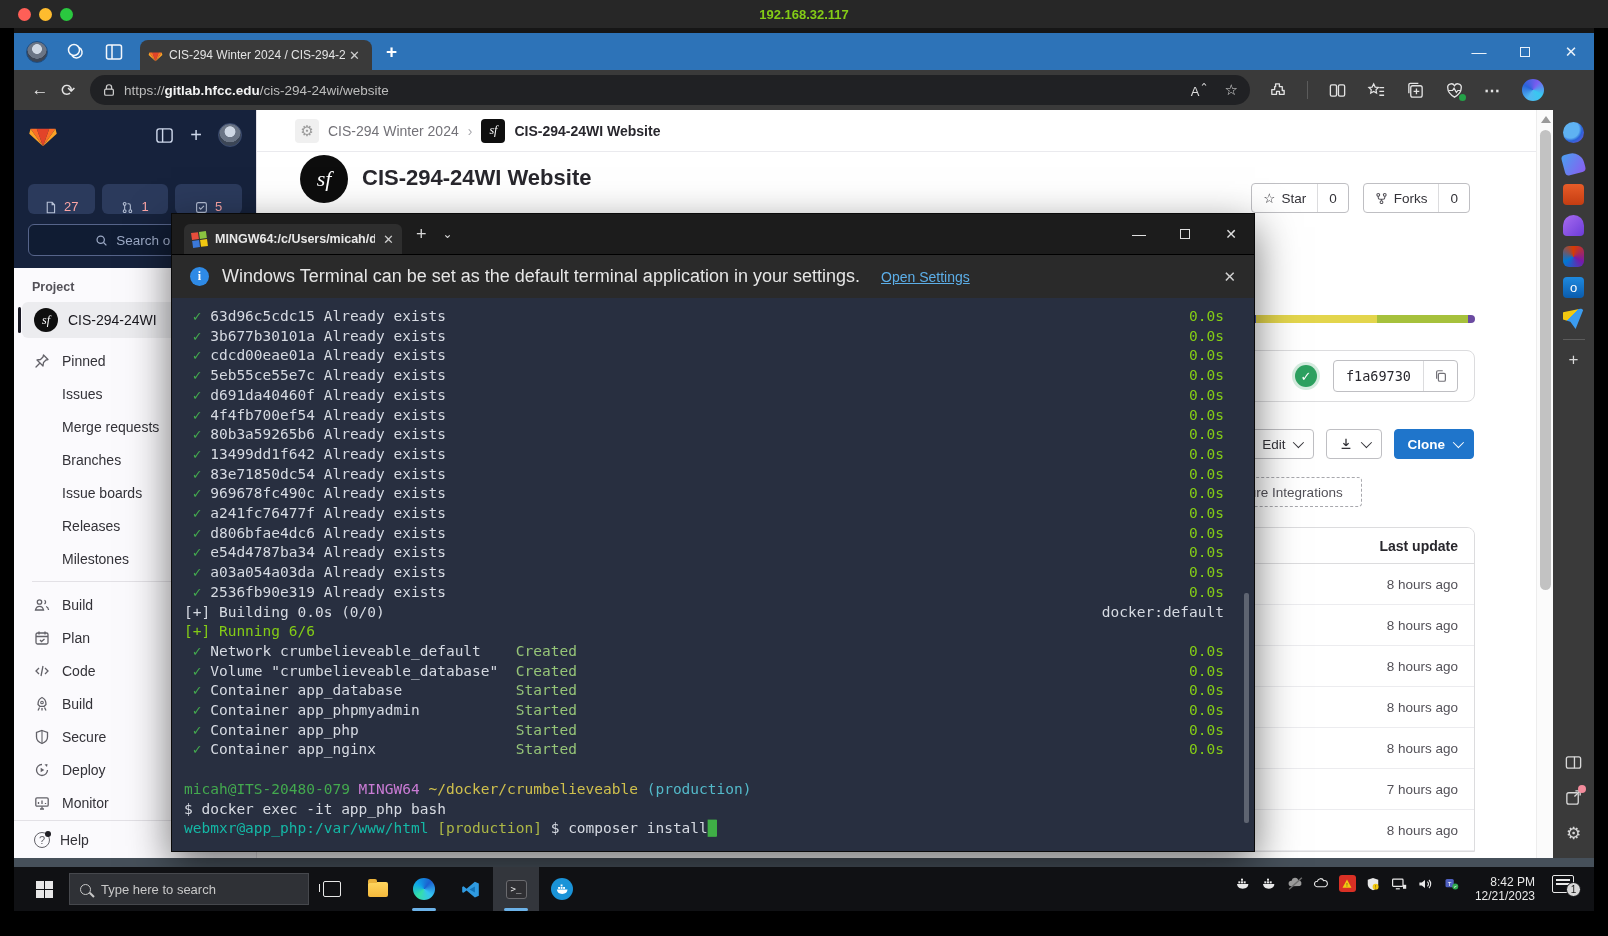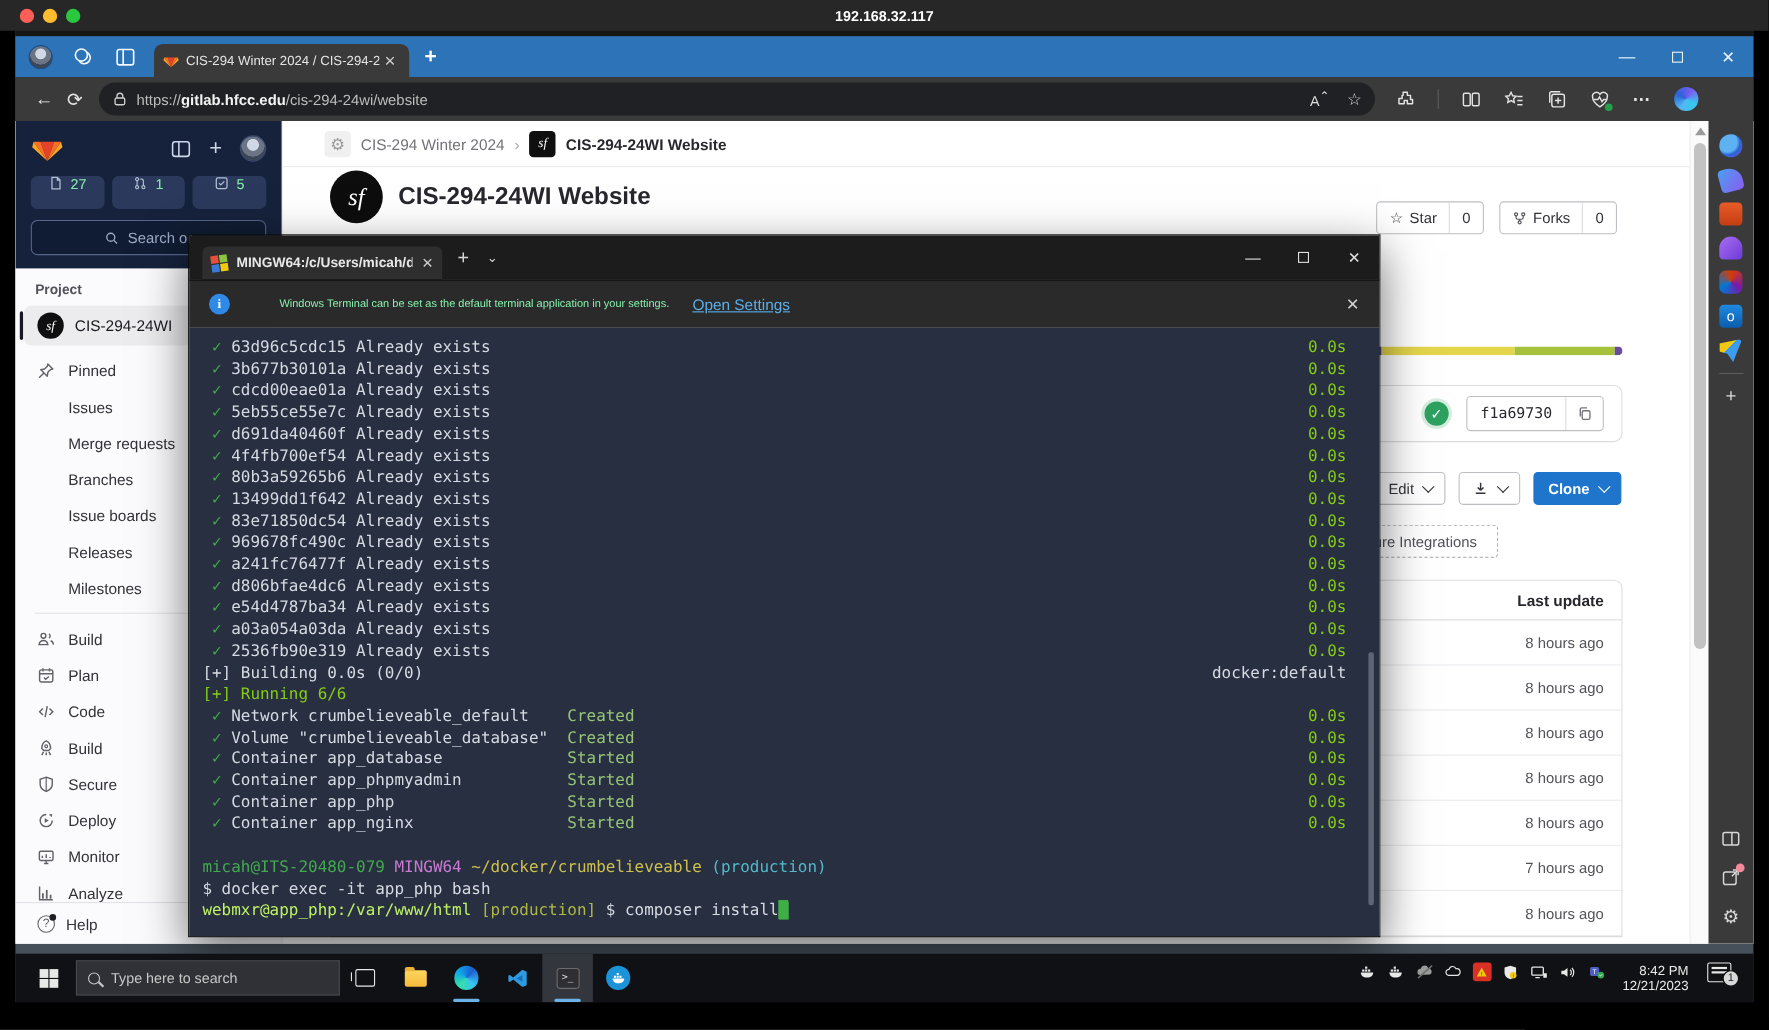--- a/index.html
+++ b/index.html
@@ -5,21 +5,21 @@
   * { margin:0; padding:0; box-sizing:border-box; }
   html,body { background:#000; }
   body { font-family:"Liberation Sans", sans-serif; }
   .screen { position:relative; width:1608px; height:936px; background:#000; overflow:hidden; }
 
   
   .mac-bar { position:absolute; top:0; left:0; width:100%; height:28px; background:#272727; display:flex; align-items:center; }
   .traffic { display:flex; gap:8px; margin-left:18px; }
   .tl { width:13px; height:13px; border-radius:50%; }
   .tl.red{background:#ff5f57}.tl.yellow{background:#febc2e}.tl.green{background:#2ac83f}
-  .mac-title { position:absolute; left:0; right:0; text-align:center; color:#ffffff; font-size:13px; font-weight:bold; }
+  .mac-title { position:absolute; left:0; right:0; text-align:center; color:#84cc16; font-size:13px; font-weight:bold; }
 
   
   .desktop { position:absolute; left:14px; top:28px; width:1580px; height:883px; background:#46505a; }
   .desktop-topline { position:absolute; top:0; left:0; width:100%; height:5px; background:#161616; }
 
   
   .browser { position:absolute; left:0; top:5px; width:1580px; height:825px; }
   .edge-titlebar { height:37px; background:#2d73b8; display:flex; align-items:center; position:relative; }
   .profile-avatar { width:22px; height:22px; border-radius:50%; margin-left:12px; background:radial-gradient(circle at 50% 35%, #cfd8e4 0 28%, #6b7585 32% 58%, #3c4656 60%); border:1px solid #1d4f86; }
   .tbicon { width:20px; height:20px; margin-left:18px; position:relative; opacity:.95; }
@@ -43,21 +43,21 @@
 
   
   .page { position:absolute; top:77px; left:0; right:0; bottom:0; background:#fff; display:flex; overflow:hidden; }
 
   
   .gl-sidebar { width:243px; display:flex; flex-direction:column; background:#fbfafd; border-right:1px solid #e3e1e6; flex:none; }
   .gl-dark { background:#16223c; padding:8px 14px 12px; }
   .gl-logo-row { display:flex; align-items:center; height:34px; }
   .gl-logo-row .spacer { flex:1; }
   .gl-chip-row { display:flex; gap:7px; margin-top:8px; }
-  .gl-chip { flex:1; height:30px; background:#2b3a5c; border-radius:6px; display:flex; align-items:flex-start; justify-content:center; gap:7px; color:#86efac; font-size:13px; }
+  .gl-chip { flex:1; height:30px; background:#2b3a5c; border-radius:6px; display:flex; align-items:flex-end; justify-content:center; gap:7px; color:#fca5a5; font-size:13px;margin-top:24px; }
   .gl-chip svg { opacity:.85; }
   .gl-search { margin-top:10px; height:32px; border:1px solid #56648a; border-radius:6px; background:#101c33; display:flex; align-items:center; justify-content:center; gap:8px; color:#9daac6; font-size:13.5px; }
   .gl-section-label { font-size:12.5px; font-weight:bold; color:#535158; padding:12px 18px 6px; }
   .gl-project { margin:2px 8px; height:36px; display:flex; align-items:center; gap:10px; background:#ececef; border-radius:6px; position:relative; padding-left:12px; }
   .gl-project::before { content:""; position:absolute; left:-4px; top:5px; bottom:5px; width:3px; background:#191823; border-radius:2px; }
   .sf-avatar { width:24px; height:24px; border-radius:50%; background:#0f0f0f; color:#fff; font-size:12px; font-style:italic; font-family:"Liberation Serif",serif; display:flex; align-items:center; justify-content:center; flex:none; }
   .gl-project-label { font-size:14px; color:#18171d; }
   .gl-nav { padding:4px 8px 0; flex:1; overflow:hidden; }
   .gl-item { height:33px; display:flex; align-items:center; gap:12px; padding-left:12px; border-radius:6px; color:#333238; font-size:14px; }
   .gl-item .ic { width:16px; height:16px; color:#626168; flex:none; }
@@ -116,29 +116,29 @@
   .mingw-ic i:nth-child(3){background:#3b78d8}.mingw-ic i:nth-child(4){background:#f2c811}
   .term-tab-title { color:#e8e8e8; font-size:12.5px; font-weight:bold; white-space:nowrap; overflow:hidden; flex:1; }
   .term-tab-close { color:#cfcfcf; font-size:13px; }
   .term-plus { color:#d8d8d8; font-size:18px; margin-left:14px; }
   .term-chev { color:#d8d8d8; font-size:12px; margin-left:16px; }
   .term-controls { margin-left:auto; display:flex; height:100%; }
   .tc-btn { width:46px; display:flex; align-items:center; justify-content:center; color:#e0e0e0; font-size:14px; }
   .tc-btn .sq { width:10px; height:10px; border:1px solid #e0e0e0; }
   .term-notice { height:44px; background:#2a2a2a; display:flex; align-items:center; padding:0 18px; gap:13px; flex:none; border-top:1px solid #000; }
   .info-dot { width:19px; height:19px; border-radius:50%; background:#2e8ae6; color:#fff; font-size:12px; font-weight:bold; font-family:"Liberation Serif",serif; display:flex; align-items:center; justify-content:center; flex:none; }
-  .notice-text { color:#86efac; font-size:10px;margin-left:32px; }
+  .notice-text { color:#e5e5e5; font-size:18px; }
   .notice-link { color:#5caee8; font-size:14px; text-decoration:underline; margin-left:8px; }
   .notice-close { margin-left:auto; color:#d0d0d0; font-size:15px; }
   .term-body { flex:1; background:#282f40; font-family:"DejaVu Sans Mono",monospace; font-size:14.5px; line-height:19.7px; padding:9px 30px 6px 12px; color:#d6dae2; overflow:hidden; position:relative; }
   .tline { display:flex; white-space:pre; }
   .tline .lft { white-space:pre; }
   .tline .rgt { margin-left:auto; white-space:pre; }
   .tw{color:#d6dae2}.tg{color:#43a94e}.tb{color:#84cc16}.tlg{color:#96c578}
-  .tm{color:#c97bd4}.ty{color:#cfc04d}.tc{color:#53b9c9}.tol{color:#bef264}.ty2{color:#adb845}
+  .tm{color:#c97bd4}.ty{color:#cfc04d}.tc{color:#53b9c9}.tol{color:#14b8a6}.ty2{color:#adb845}
   .cur { background:#3fae46; color:#3fae46; }
   .term-scroll { position:absolute; right:5px; top:295px; width:5px; height:230px; background:#8a8f99; opacity:.55; border-radius:2px; }
 
   
   .taskbar { position:absolute; left:0; top:839px; width:100%; height:44px; background:#101114; display:flex; align-items:center; z-index:8; }
   .start { margin-left:22px; width:17px; height:17px; display:grid; grid-template-columns:8px 8px; grid-template-rows:8px 8px; gap:1px; }
   .start i { background:#e8e8e8; }
   .tb-search { margin-left:16px; width:240px; height:32px; background:#2f3136; border:1px solid #46484d; display:flex; align-items:center; gap:10px; padding:0 10px; color:#c8c8c8; font-size:13px; }
   .sb-mag { width:11px; height:11px; border:1.6px solid #c8c8c8; border-radius:50%; position:relative; flex:none; }
   .sb-mag::after { content:""; position:absolute; width:6px; height:1.6px; background:#c8c8c8; transform:rotate(45deg); right:-5px; bottom:-2px; }

